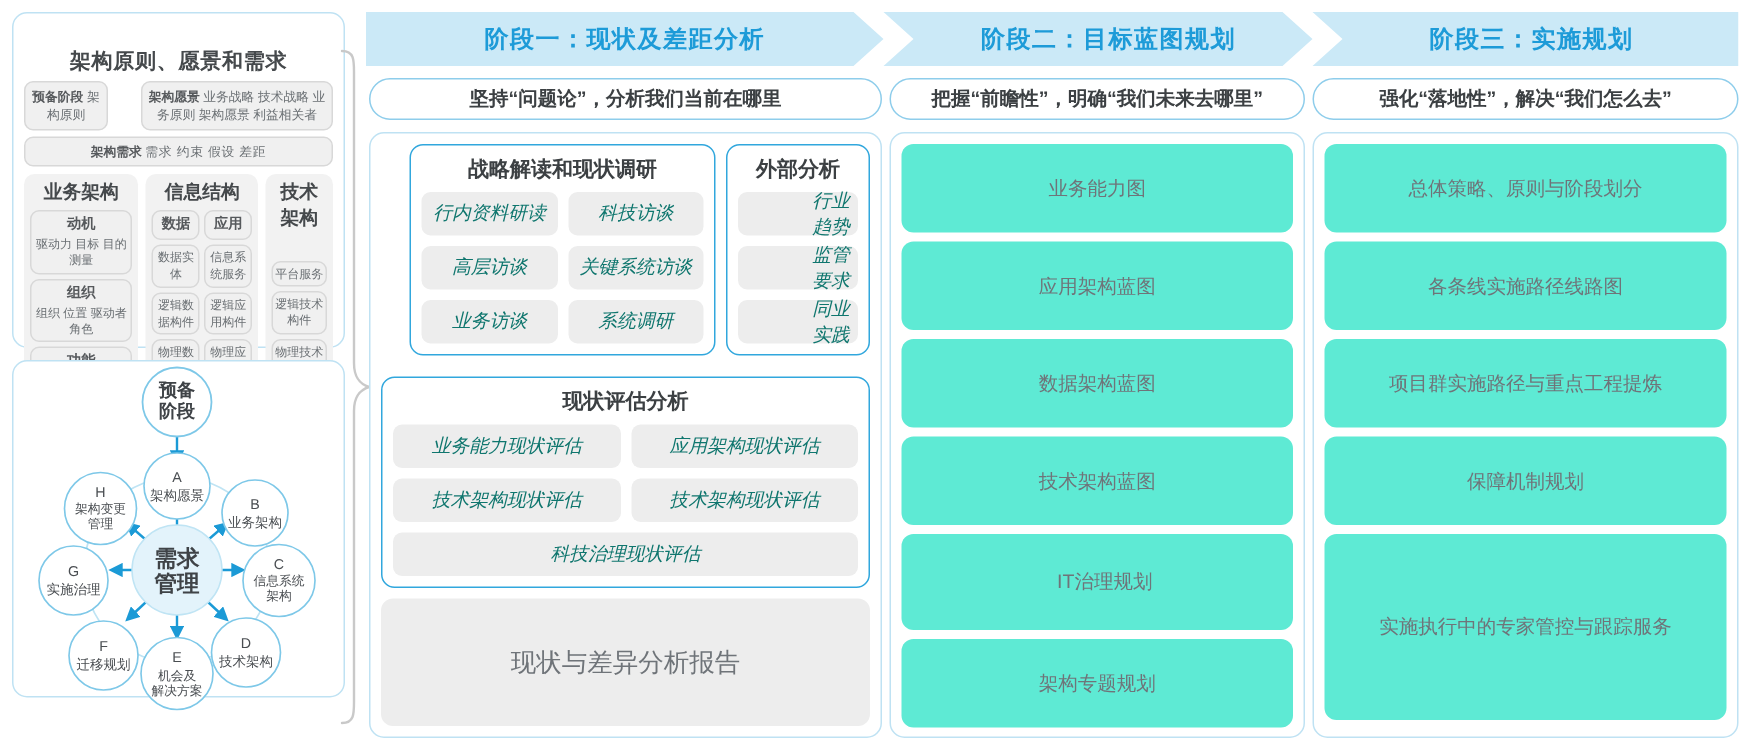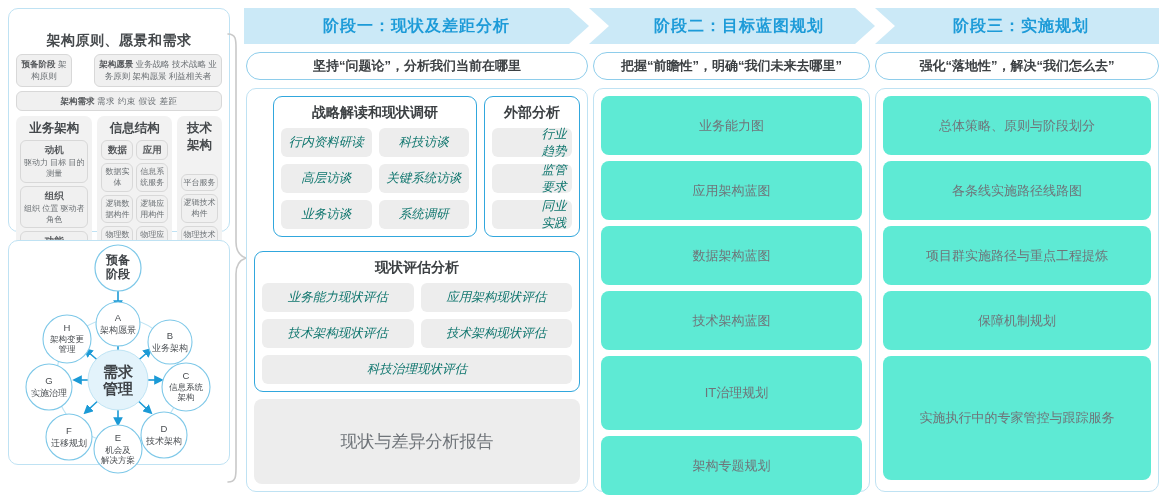--- a/index.html
+++ b/index.html
@@ -347,21 +347,21 @@
       </div>
 
       <div class="report">现状与差异分析报告</div>
     </div>
 
     <div class="col-body" style="left:349px;width:277px;">
       <div class="stack-pill" style="height:59px;">业务能力图</div>
       <div class="stack-pill" style="height:59px;">应用架构蓝图</div>
       <div class="stack-pill" style="height:59px;">数据架构蓝图</div>
       <div class="stack-pill" style="height:59px;">技术架构蓝图</div>
-      <div class="stack-pill" style="height:74px;padding-left:16px;">IT治理规划</div>
+      <div class="stack-pill" style="height:64px;padding-left:16px;">IT治理规划</div>
       <div class="stack-pill" style="height:59px;">架构专题规划</div>
     </div>
 
     <div class="col-body" style="left:631px;width:284px;">
       <div class="stack-pill" style="height:59px;">总体策略、原则与阶段划分</div>
       <div class="stack-pill" style="height:59px;">各条线实施路径线路图</div>
       <div class="stack-pill" style="height:59px;">项目群实施路径与重点工程提炼</div>
       <div class="stack-pill" style="height:59px;">保障机制规划</div>
       <div class="stack-pill" style="height:124px;">实施执行中的专家管控与跟踪服务</div>
     </div>

